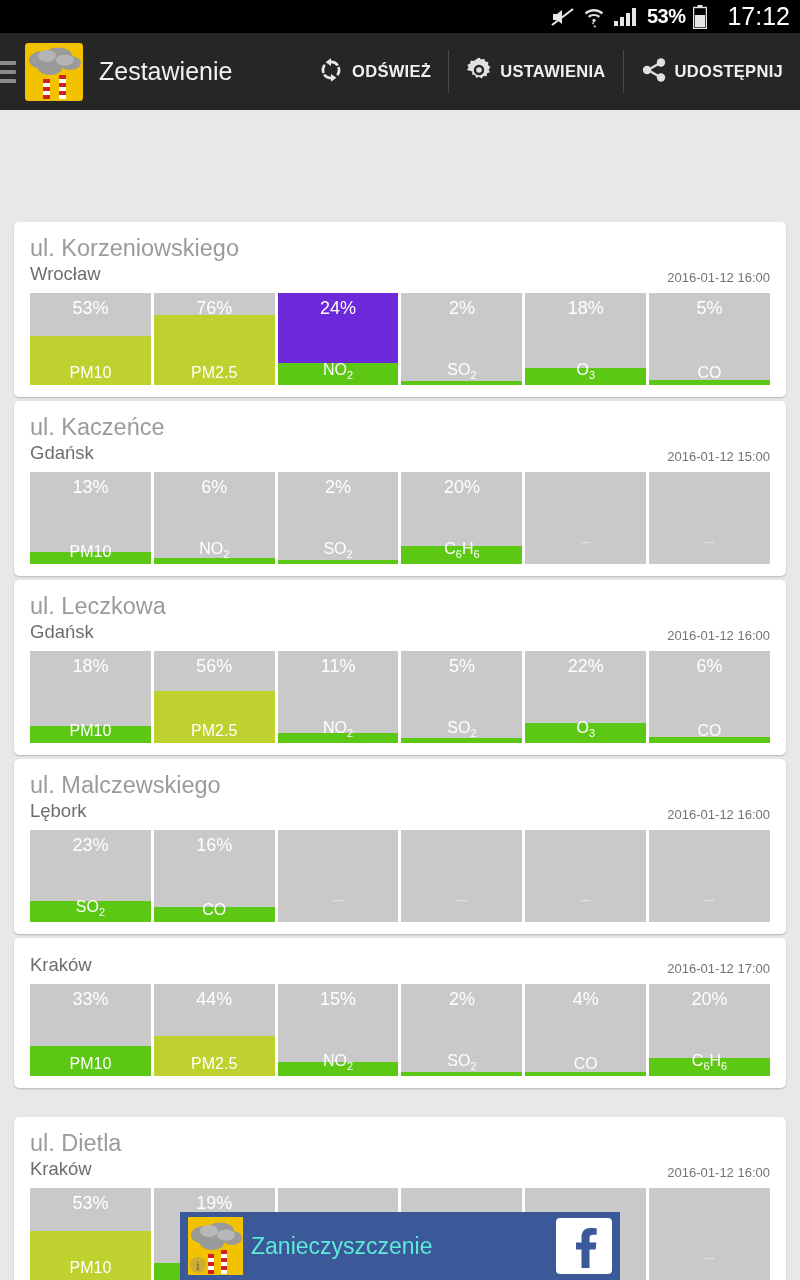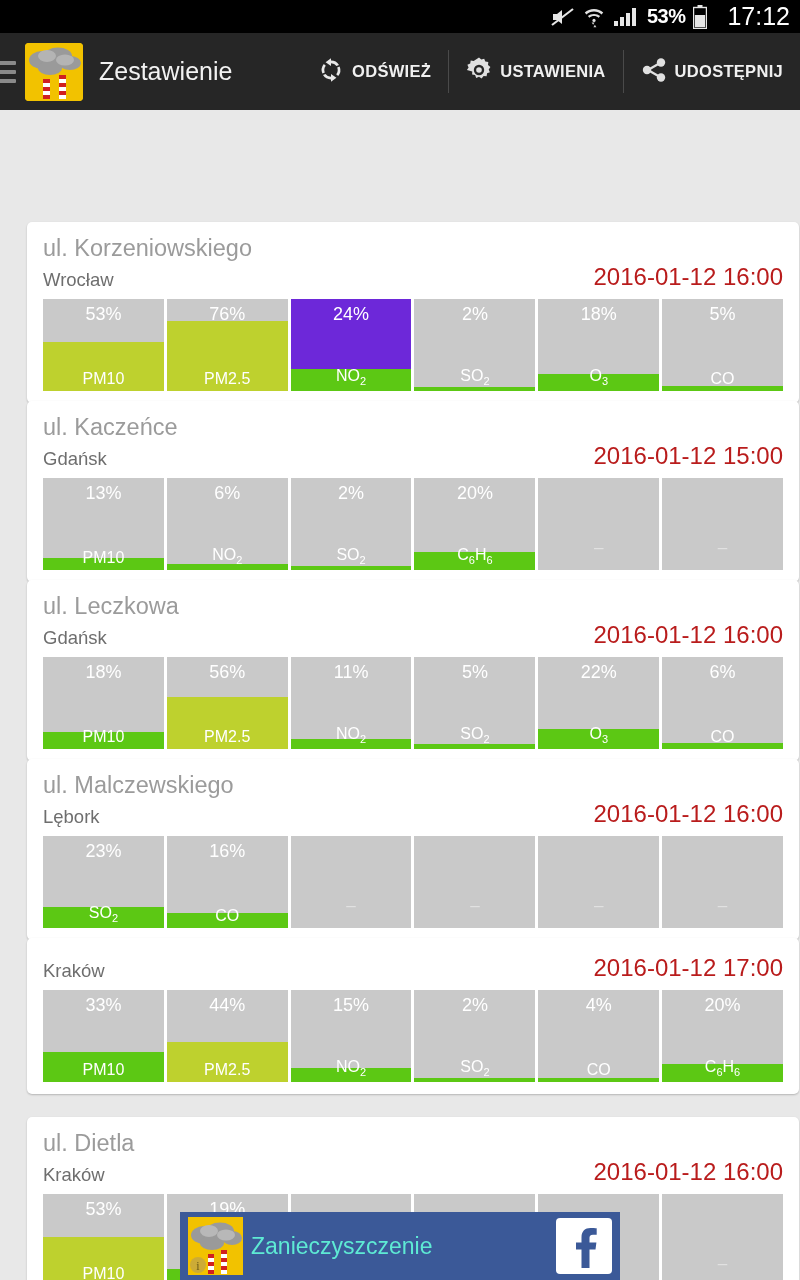--- a/index.html
+++ b/index.html
@@ -50,27 +50,26 @@
     color: #f0f0f0; font-size: 16.5px; font-weight: bold; letter-spacing: 0.3px; white-space: nowrap;
   }
 
   
   .list { position: relative; height: 1170px; padding-top: 8px; }
 
   .card {
     position: absolute; left: 14px; width: 772px;
     background: #fff; border-radius: 5px;
     box-shadow: 0 1px 2px rgba(0,0,0,0.22);
-    margin-left: 13px;
   }
   .card-head { padding: 14px 16px 0 16px; }
   .street { font-size: 23.5px; color: #9b9b9b; line-height: 1.08; white-space: nowrap; }
   .meta { display: flex; align-items: flex-end; justify-content: space-between; margin-top: 2px; }
   .city { font-size: 18.5px; color: #6e6e6e; }
-  .stamp { font-size: 24px; color: #b91c1c; white-space: nowrap; }
+  .stamp { font-size: 13px; color: #737373; white-space: nowrap; }
 
   .bars { display: flex; gap: 3px; padding: 8px 16px 12px 16px; }
   .bar {
     position: relative; flex: 1 1 0; height: 92px;
     background: #c9c9c9; overflow: hidden;
   }
   .bar-fill { position: absolute; left: 0; right: 0; bottom: 0; }
   .bar-pct {
     position: absolute; left: 0; right: 0; top: 5px;
     text-align: center; font-size: 18px; color: #fff;

